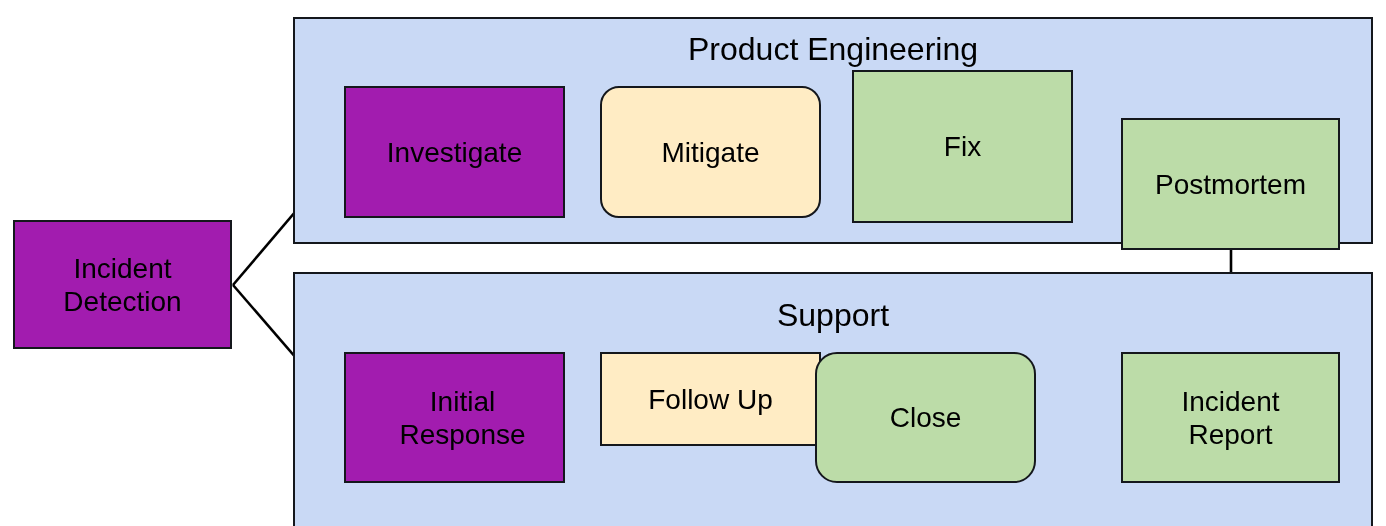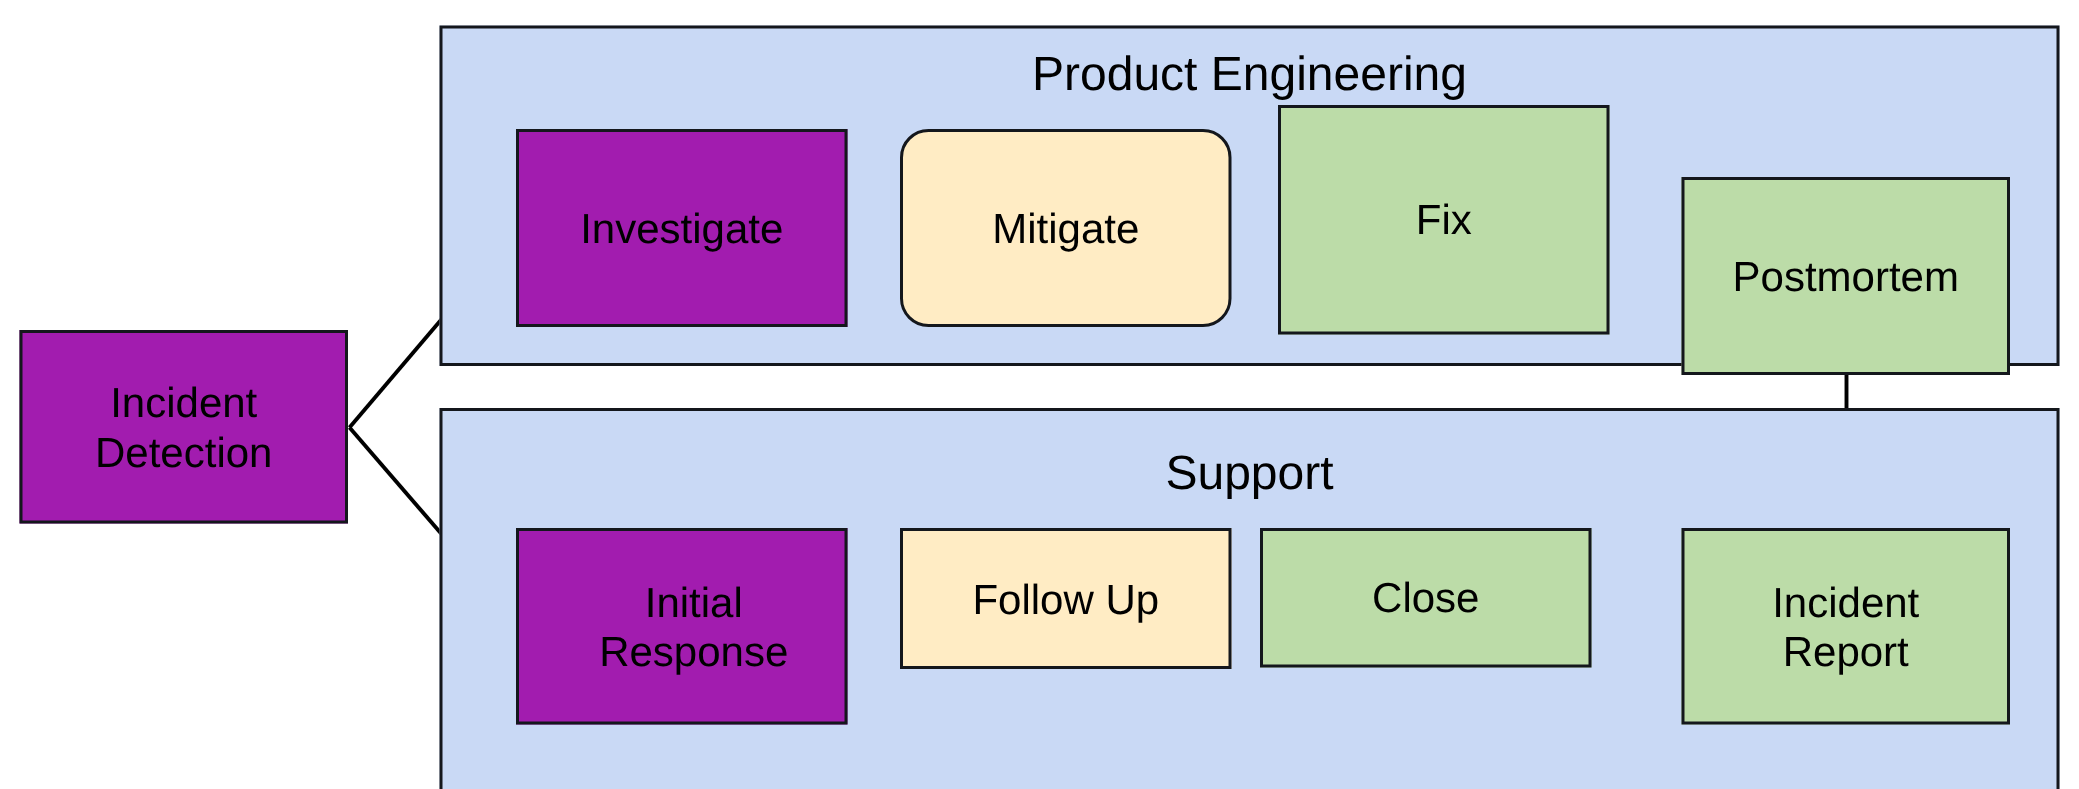--- a/index.html
+++ b/index.html
@@ -110,21 +110,21 @@
       <div class="lane" style="left: 293px; top: 272px; width: 1080px; height: 314px;">
         <div class="lane-title" style="top: 25px;">Support</div>
       </div>
       <div class="node red" style="left: 344px; top: 352px; width: 221px; height: 131px; padding-left: 16px;">
         <span class="node-label">Initial
 Response</span>
       </div>
       <div class="node amber" style="left: 600px; top: 352px; width: 221px; height: 94px;">
         <span class="node-label">Follow Up</span>
       </div>
-      <div class="node green" style="left: 840px; top: 352px; width: 221px; height: 93px;">
+      <div class="node green" style="left: 815px; top: 352px; width: 221px; height: 131px; border-radius: 22px;">
         <span class="node-label">Close</span>
       </div>
       <div class="node green" style="left: 1121px; top: 352px; width: 219px; height: 131px;">
         <span class="node-label">Incident
 Report</span>
       </div>
     </div>
 
 </div>
 

